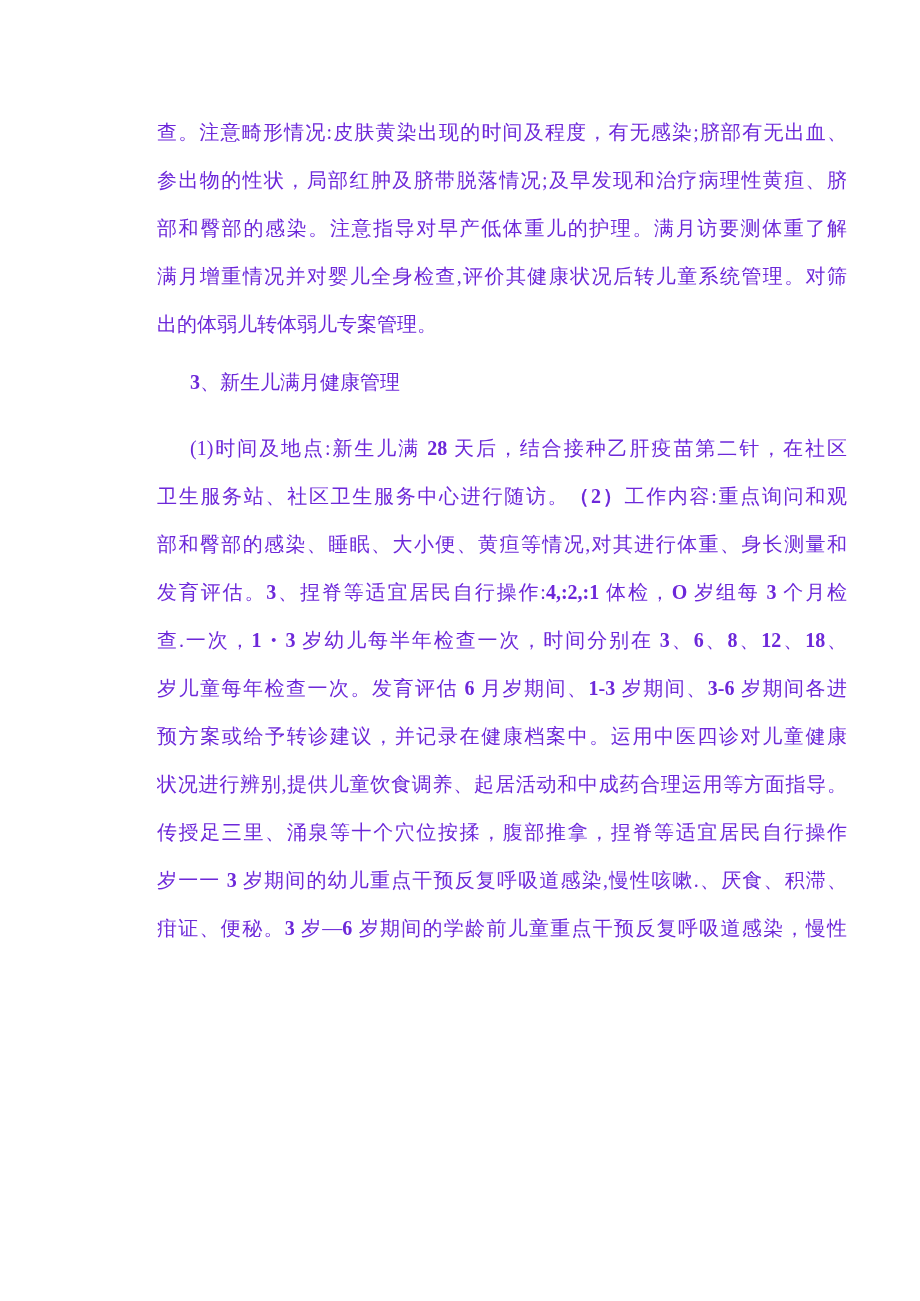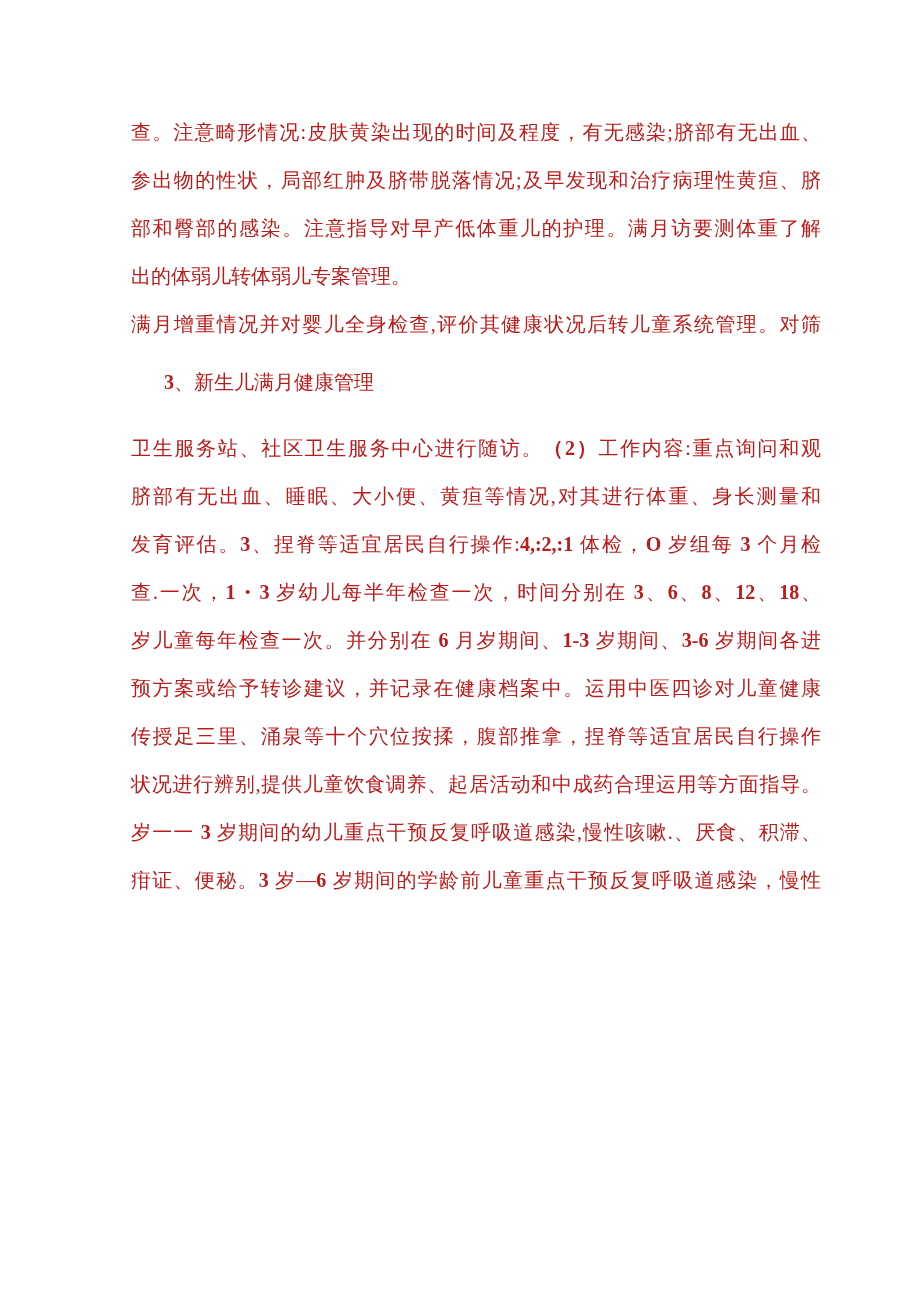--- a/index.html
+++ b/index.html
@@ -48,31 +48,32 @@
     margin-bottom: 18px;
   }
   .b {
     font-weight: bold;
   }
 </style>
 </head>
 <body style="background: rgb(255, 255, 255);">
 
 <div class="page">
-  <div class="doc" style="color: #b91c1c;">
+  <div class="doc" style="color: #6d28d9; margin-left: 26px;">
       <div class="ln"><span>查。注意畸形情况:皮肤黄染出现的时间及程度，有无感染;脐部有无出血、</span></div>
       <div class="ln"><span>参出物的性状，局部红肿及脐带脱落情况;及早发现和治疗病理性黄疸、脐</span></div>
       <div class="ln"><span>部和臀部的感染。注意指导对早产低体重儿的护理。满月访要测体重了解</span></div>
+      <div class="ln"><span>满月增重情况并对婴儿全身检查,评价其健康状况后转儿童系统管理。对筛</span></div>
       <div class="ln short"><span>出的体弱儿转体弱儿专案管理。</span></div>
-      <div class="ln"><span>满月增重情况并对婴儿全身检查,评价其健康状况后转儿童系统管理。对筛</span></div>
       <div class="ln short indent heading"><span class="b">3</span><span>、新生儿满月健康管理</span></div>
+      <div class="ln indent"><span>(1)时间及地点:新生儿满 </span><span class="b">28</span><span> 天后，结合接种乙肝疫苗第二针，在社区</span></div>
       <div class="ln"><span>卫生服务站、社区卫生服务中心进行随访。</span><span class="b">（2）</span><span>工作内容:重点询问和观</span></div>
-      <div class="ln"><span>脐部有无出血、睡眠、大小便、黄疸等情况,对其进行体重、身长测量和</span></div>
+      <div class="ln"><span>部和臀部的感染、睡眠、大小便、黄疸等情况,对其进行体重、身长测量和</span></div>
       <div class="ln"><span>发育评估。</span><span class="b">3</span><span>、捏脊等适宜居民自行操作:</span><span class="b">4,:2,:1</span><span> 体检，</span><span class="b">O</span><span> 岁组每 </span><span class="b">3</span><span> 个月检</span></div>
       <div class="ln"><span>查.一次，</span><span class="b">1・3</span><span> 岁幼儿每半年检查一次，时间分别在 </span><span class="b">3</span><span>、</span><span class="b">6</span><span>、</span><span class="b">8</span><span>、</span><span class="b">12</span><span>、</span><span class="b">18</span><span>、</span></div>
-      <div class="ln"><span>岁儿童每年检查一次。并分别在 </span><span class="b">6</span><span> 月岁期间、</span><span class="b">1-3</span><span> 岁期间、</span><span class="b">3-6</span><span> 岁期间各进</span></div>
+      <div class="ln"><span>岁儿童每年检查一次。发育评估 </span><span class="b">6</span><span> 月岁期间、</span><span class="b">1-3</span><span> 岁期间、</span><span class="b">3-6</span><span> 岁期间各进</span></div>
       <div class="ln"><span>预方案或给予转诊建议，并记录在健康档案中。运用中医四诊对儿童健康</span></div>
+      <div class="ln"><span>状况进行辨别,提供儿童饮食调养、起居活动和中成药合理运用等方面指导。</span></div>
       <div class="ln"><span>传授足三里、涌泉等十个穴位按揉，腹部推拿，捏脊等适宜居民自行操作</span></div>
-      <div class="ln"><span>状况进行辨别,提供儿童饮食调养、起居活动和中成药合理运用等方面指导。</span></div>
       <div class="ln"><span>岁一一 </span><span class="b">3</span><span> 岁期间的幼儿重点干预反复呼吸道感染,慢性咳嗽.、厌食、积滞、</span></div>
       <div class="ln"><span>疳证、便秘。</span><span class="b">3</span><span> 岁—</span><span class="b">6</span><span> 岁期间的学龄前儿童重点干预反复呼吸道感染，慢性</span></div>
     </div>
 </div>
 
 </body></html>

